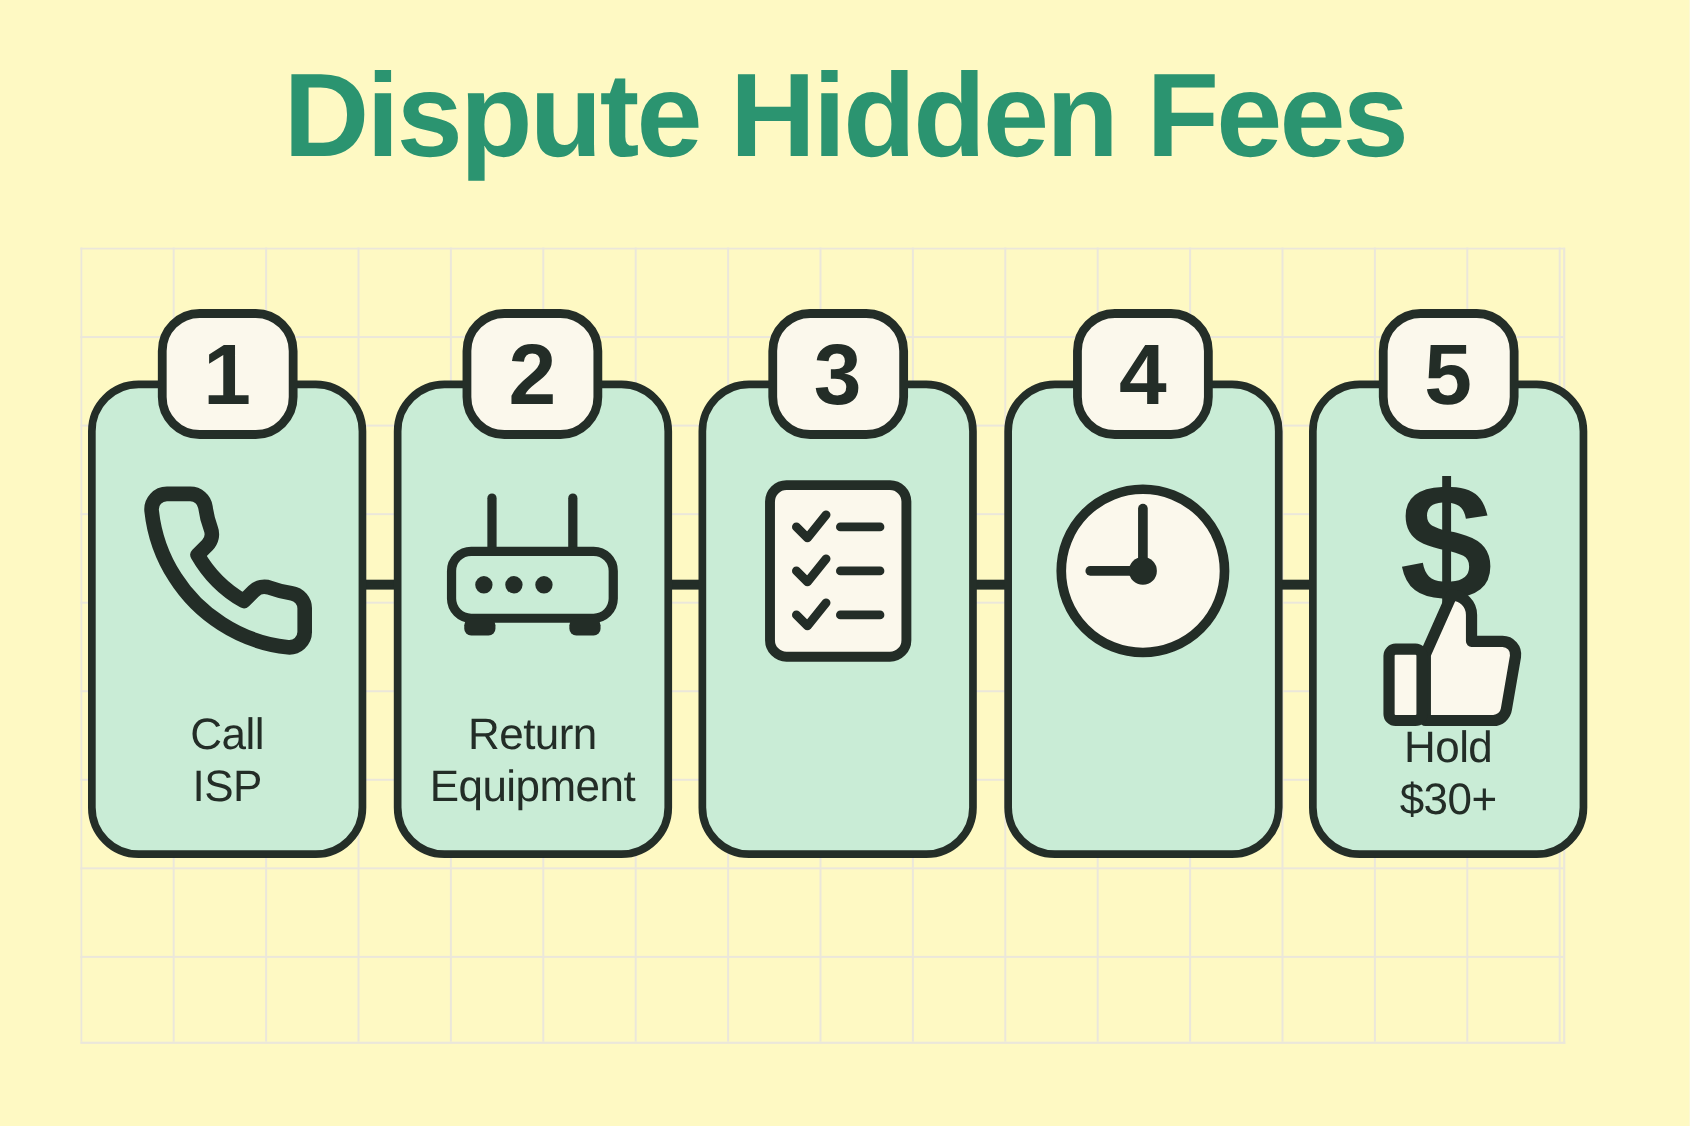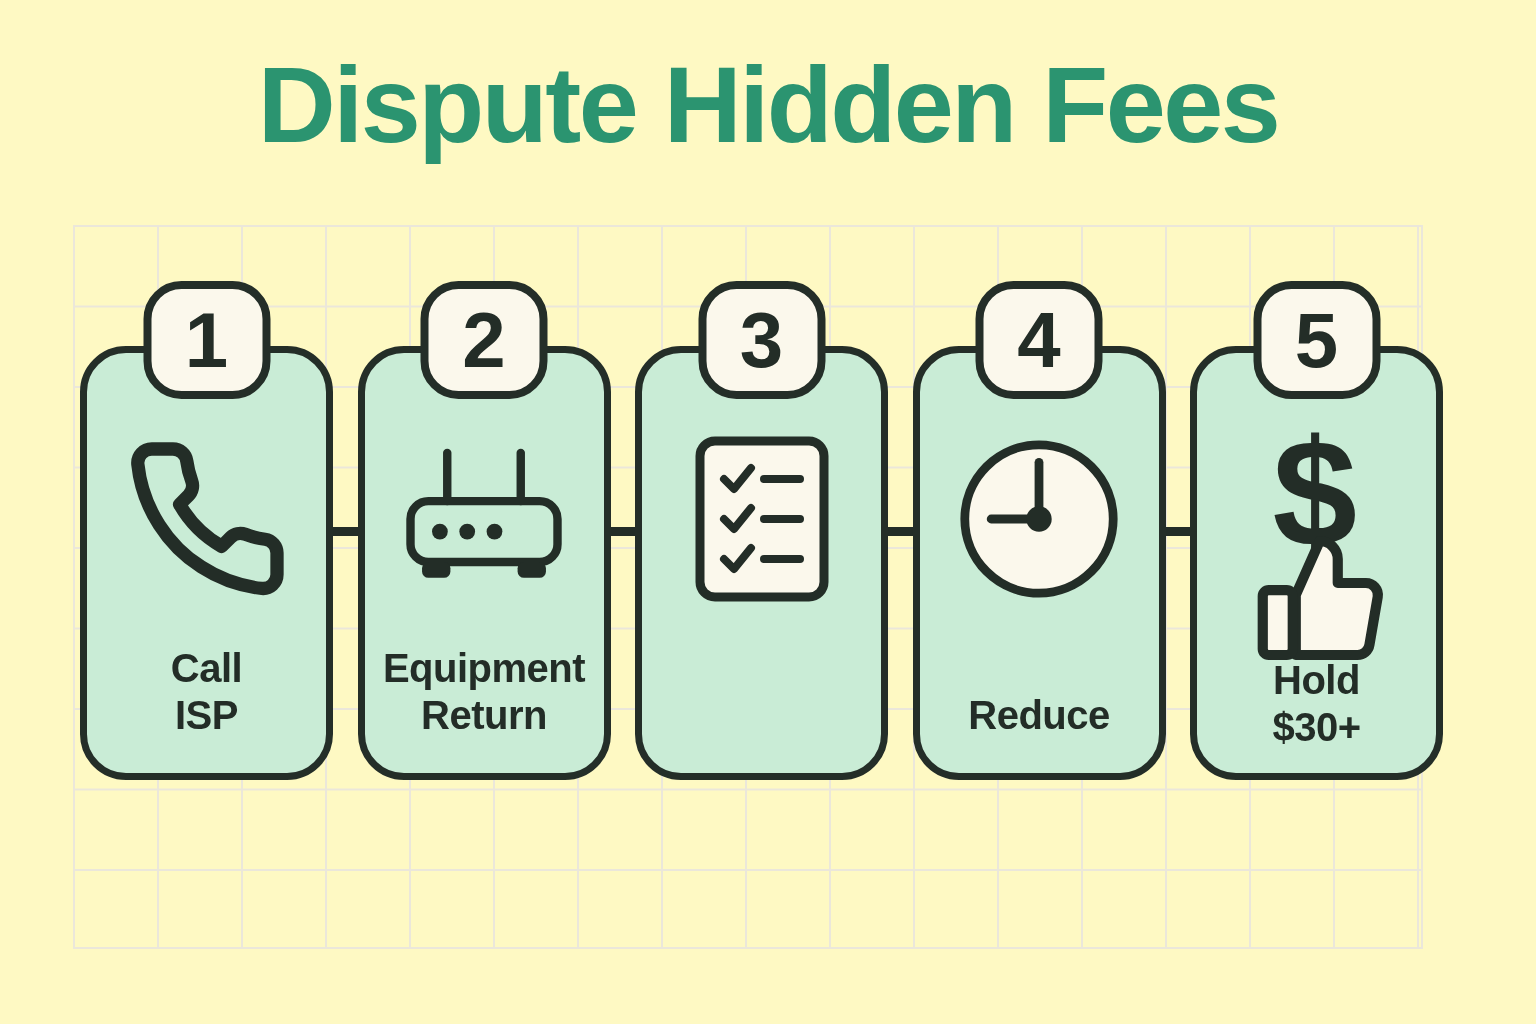--- a/index.html
+++ b/index.html
@@ -120,21 +120,21 @@
     position: absolute;
     top: 96px; left: 50%;
     transform: translateX(-44%);
   }
 
   .label {
     margin-top: auto;
     margin-bottom: 34px;
     text-align: center;
     font-size: 40px;
-    font-weight: 700;
+    font-weight: 400;
     letter-spacing: -0.5px;
     color: #232d27;
     line-height: 1.18;
   }
   .card.card-5 .label { margin-bottom: 22px; }
   .label span { display: block; white-space: nowrap; }
 </style>
 </head>
 <body>
 
@@ -176,22 +176,22 @@
           <path d="M115 12 V 58"></path>
           <rect x="10" y="58" width="140" height="58" rx="17"></rect>
           <circle cx="38" cy="87" r="7.5" fill="#232d27" stroke="none"></circle>
           <circle cx="64" cy="87" r="7.5" fill="#232d27" stroke="none"></circle>
           <circle cx="90" cy="87" r="7.5" fill="#232d27" stroke="none"></circle>
           <rect x="21" y="116" width="27" height="15" rx="6" fill="#232d27" stroke="none"></rect>
           <rect x="112" y="116" width="27" height="15" rx="6" fill="#232d27" stroke="none"></rect>
         </svg>
       </div>
       <div class="label">
+        <span>Return</span>
         <span>Equipment</span>
-        <span>Return</span>
       </div>
     </section>
 
     <section class="card">
       <div class="badge">
         <span>3</span>
       </div>
       <div class="icon-area">
         <svg width="136" height="168" viewBox="0 0 136 168" fill="none" stroke="#232d27" stroke-width="9" stroke-linecap="round" stroke-linejoin="round">
           <rect x="6" y="6" width="124" height="156" rx="15" fill="#fbf8ec"></rect>
@@ -211,21 +211,20 @@
       </div>
       <div class="icon-area">
         <svg width="166" height="166" viewBox="0 0 170 170" fill="none" stroke="#232d27" stroke-width="9" stroke-linecap="round">
           <circle cx="85" cy="85" r="76" fill="#fbf8ec"></circle>
           <line x1="85" y1="85" x2="85" y2="27"></line>
           <line x1="85" y1="85" x2="36" y2="85"></line>
           <circle cx="85" cy="85" r="13" fill="#232d27" stroke="none"></circle>
         </svg>
       </div>
       <div class="label">
-        <span>Reduce</span>
       </div>
     </section>
 
     <section class="card card-5">
       <div class="badge">
         <span>5</span>
       </div>
       <div class="icon-area money">
         <div class="dollar-sign">$</div>
         <svg class="thumbs-svg" width="146" height="132" viewBox="0 0 24 22" fill="none" stroke="#232d27" stroke-width="1.7" stroke-linecap="round" stroke-linejoin="round">

